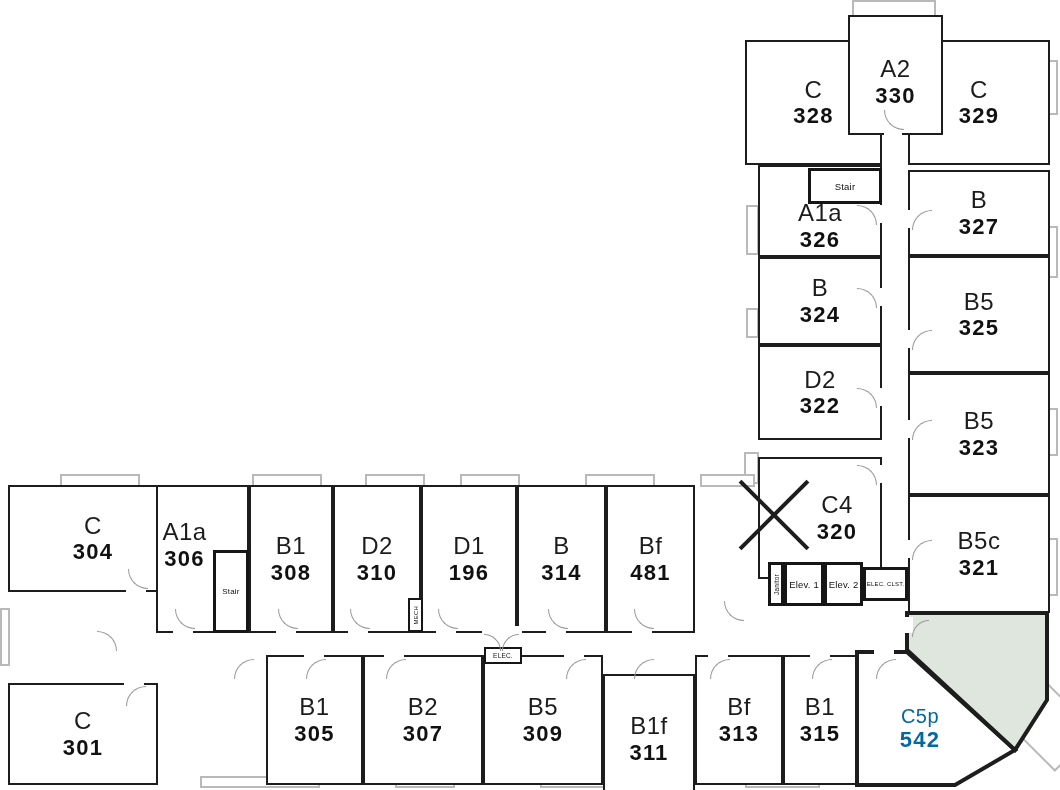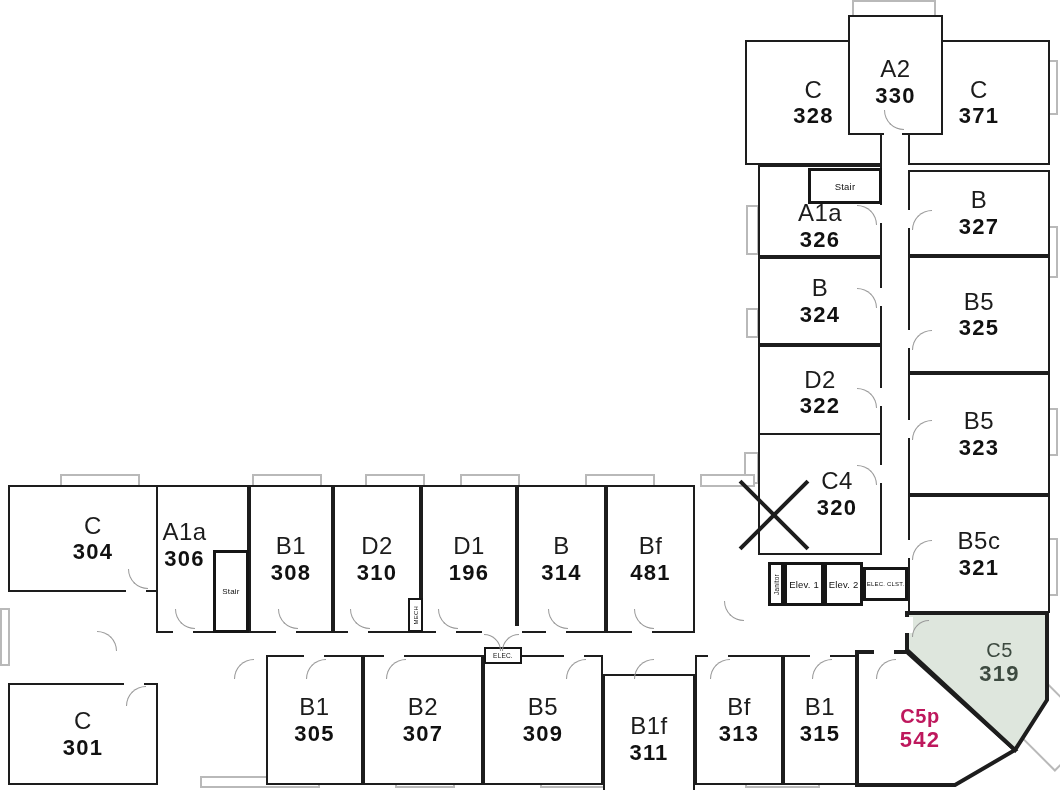--- a/index.html
+++ b/index.html
@@ -29,21 +29,21 @@
   .arc{position:absolute;width:20px;height:20px;z-index:7;box-sizing:border-box;}
   .a-bl{border-left:1.5px solid #9a9a9a;border-bottom:1.5px solid #9a9a9a;border-bottom-left-radius:100%;}
   .a-tl{border-left:1.5px solid #9a9a9a;border-top:1.5px solid #9a9a9a;border-top-left-radius:100%;}
   .a-tr{border-right:1.5px solid #9a9a9a;border-top:1.5px solid #9a9a9a;border-top-right-radius:100%;}
 
   
   #poly-units{position:absolute;left:850px;top:605px;width:210px;height:185px;z-index:4;}
   .polylabel{position:absolute;display:flex;flex-direction:column;align-items:center;justify-content:center;z-index:8;}
   .polylabel .t{font-size:20px;letter-spacing:.5px;line-height:1.1;font-style:normal;}
   .polylabel .n{font-size:22px;font-weight:700;letter-spacing:1.2px;line-height:1.15;font-style:normal;}
-  .lbl-317 .t,.lbl-317 .n{color:#be185d;font-weight:bold;}
+  .lbl-317 .t,.lbl-317 .n{color:#0369a1;}
   .lbl-319 .t{color:#3d4a40;} .lbl-319 .n{color:#3d4a40;}
 </style>
 </head>
 <body>
 
 <div id="canvas">
 
   <i class="bump" style="left:852px;top:0;width:84px;height:17px"></i>
   <i class="bump" style="left:746px;top:205px;width:13px;height:50px"></i>
   <i class="bump" style="left:746px;top:308px;width:13px;height:30px"></i>
@@ -122,39 +122,39 @@
     <i class="t">B1</i>
     <i class="n">315</i>
   </div>
 
   <div class="room" style="left:745px;top:40px;width:137px;height:125px">
     <i class="t">C</i>
     <i class="n">328</i>
   </div>
   <div class="room" style="left:908px;top:40px;width:142px;height:125px">
     <i class="t">C</i>
-    <i class="n">371</i>
+    <i class="n">329</i>
   </div>
   <div class="room" style="left:848px;top:15px;width:95px;height:120px;padding-top:14px">
     <i class="t">A2</i>
     <i class="n">330</i>
   </div>
   <div class="room" style="left:758px;top:165px;width:124px;height:92px;padding-top:30px">
     <i class="t">A1a</i>
     <i class="n">326</i>
   </div>
   <div class="room" style="left:758px;top:257px;width:124px;height:88px">
     <i class="t">B</i>
     <i class="n">324</i>
   </div>
   <div class="room" style="left:758px;top:345px;width:124px;height:95px">
     <i class="t">D2</i>
     <i class="n">322</i>
   </div>
-  <div class="room" style="left:758px;top:433px;width:124px;height:122px;padding-left:34px">
+  <div class="room" style="left:758px;top:457px;width:124px;height:122px;padding-left:34px">
     <i class="t">C4</i>
     <i class="n">320</i>
   </div>
 
   <div class="room" style="left:908px;top:170px;width:142px;height:86px">
     <i class="t">B</i>
     <i class="n">327</i>
   </div>
   <div class="room" style="left:908px;top:256px;width:142px;height:117px">
     <i class="t">B5</i>
@@ -197,24 +197,20 @@
     <i class="s vtext" style="font-size:6px">MECH</i>
   </div>
 
   <svg id="poly-units" viewBox="0 0 210 185">
     <polygon points="7,47 57,47 165,145 105,180 7,180" fill="#ffffff" stroke="#1d1d1d" stroke-width="4"></polygon>
     <polygon points="57,8 197,8 197,95 165,145 57,45" stroke="#1d1d1d" stroke-width="4" fill="#dee6dd"></polygon>
   </svg>
   <div class="polylabel lbl-317" style="left:882px;top:698px;width:76px;height:62px">
     <i class="t">C5p</i>
     <i class="n">542</i>
-  </div>
-  <div class="polylabel lbl-319" style="left:952px;top:632px;width:95px;height:62px">
-    <i class="t">C5</i>
-    <i class="n">319</i>
   </div>
 
   <i class="gap" style="left:126px;top:587px;width:20px;height:10px"></i>
     <i class="arc a-bl" style="left:128px;top:569px"></i>
   <i class="gap" style="left:173px;top:627px;width:20px;height:10px"></i>
     <i class="arc a-bl" style="left:175px;top:609px"></i>
   <i class="gap" style="left:276px;top:627px;width:20px;height:10px"></i>
     <i class="arc a-bl" style="left:278px;top:609px"></i>
   <i class="gap" style="left:348px;top:627px;width:20px;height:10px"></i>
     <i class="arc a-bl" style="left:350px;top:609px"></i>

